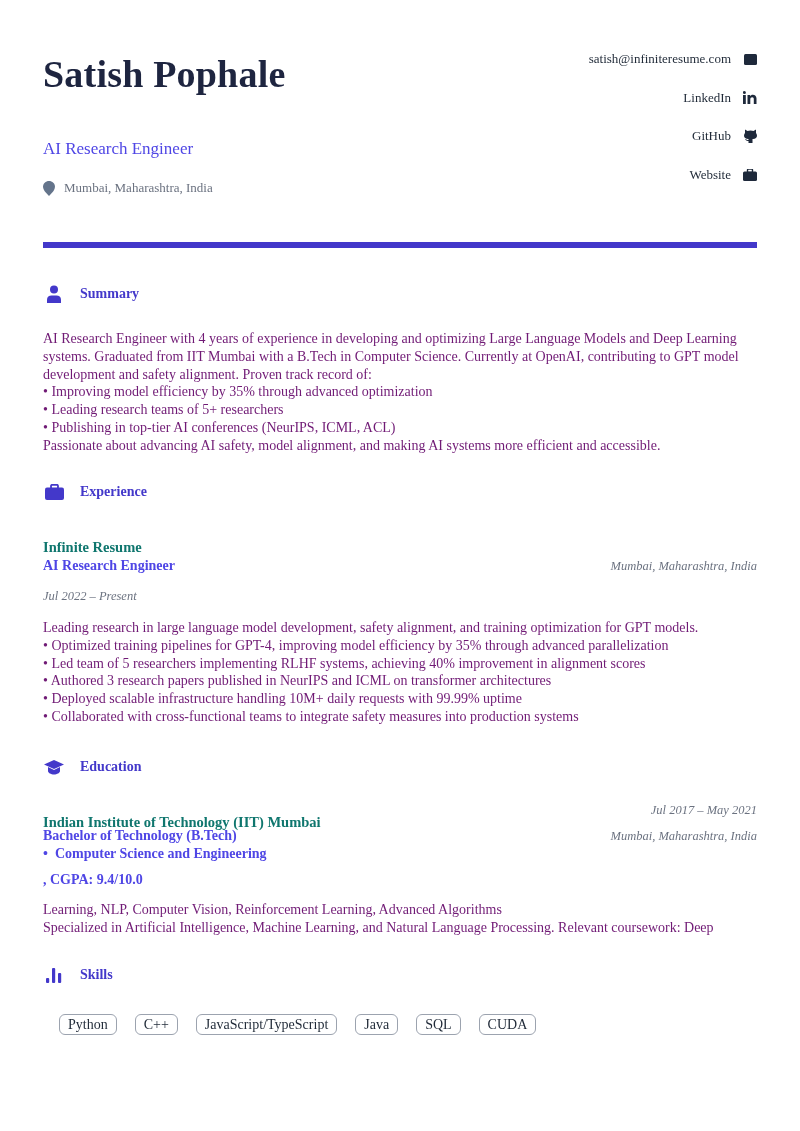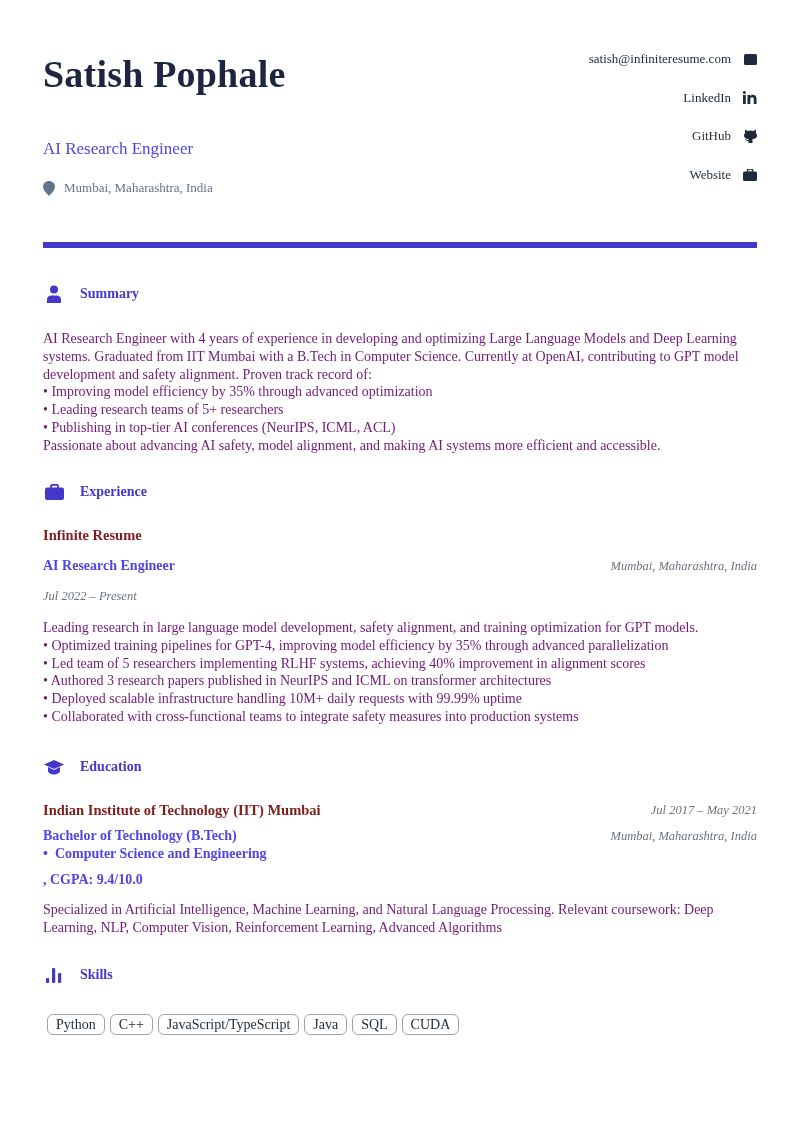--- a/index.html
+++ b/index.html
@@ -49,26 +49,26 @@
     }
     .section-head .sicon { width: 22px; height: 22px; display: flex; align-items: center; justify-content: center; margin-right: 15px; }
     .section-head .stitle {
       font-size: 14px; font-weight: bold; color: #4338ca;
     }
     .para {
       position: absolute; left: 0; width: 714px;
       font-size: 14px; line-height: 17.8px; color: #701a75;
     }
     .para div { white-space: nowrap; }
-    .org { position: absolute; left: 0; font-size: 14.5px; font-weight: bold; color: #7f1d1d; }
+    .org { position: absolute; left: 0; font-size: 14.5px; font-weight: bold; color: #0f766e; margin-top: 12px; }
     .role { position: absolute; left: 0; font-size: 14px; font-weight: bold; color: #4f46e5; }
     .meta-right { position: absolute; right: 0; font-size: 12.5px; font-style: italic; color: #6b7280; }
     .meta-left { position: absolute; left: 0; font-size: 12.5px; font-style: italic; color: #6b7280; }
 
-    .skills { position: absolute; left: 4px; top: 1014px; display: flex; gap: 5px; }
+    .skills { position: absolute; left: 16px; top: 1014px; display: flex; gap: 18px; }
     .chip {
       border: 1px solid #9ca3af; border-radius: 6px;
       padding: 1px 8px; font-size: 14px; color: #1f2937; background: #fff;
       height: 21px; line-height: 18px;
     }
   </style>
 </head>
 <body>
 
 <div class="page">
@@ -174,22 +174,22 @@
     </span>
     <span class="stitle">Education</span>
   </div>
   <div class="org" style="top:802px;">Indian Institute of Technology (IIT) Mumbai</div>
   <div class="meta-right" style="top:803px;">Jul 2017 – May 2021</div>
   <div class="role" style="top:828px;">Bachelor of Technology (B.Tech)</div>
   <div class="meta-right" style="top:829px;">Mumbai, Maharashtra, India</div>
   <div class="role" style="top:846px; white-space:pre;">•  Computer Science and Engineering</div>
   <div class="role" style="top:872px;">, CGPA: 9.4/10.0</div>
   <div class="para" style="top:901px;">
+    <div>Learning, NLP, Computer Vision, Reinforcement Learning, Advanced Algorithms</div>
     <div>Specialized in Artificial Intelligence, Machine Learning, and Natural Language Processing. Relevant coursework: Deep</div>
-    <div>Learning, NLP, Computer Vision, Reinforcement Learning, Advanced Algorithms</div>
   </div>
 
   <div class="section-head" style="top:964px;">
     <span class="sicon">
       <svg width="16" height="15" viewBox="0 0 16 15">
           <rect x="0" y="10" width="3.2" height="5" rx="1" fill="#4338ca"></rect>
           <rect x="6" y="0" width="3.2" height="15" rx="1" fill="#4338ca"></rect>
           <rect x="12" y="5" width="3.2" height="10" rx="1" fill="#4338ca"></rect>
         </svg>
     </span>

